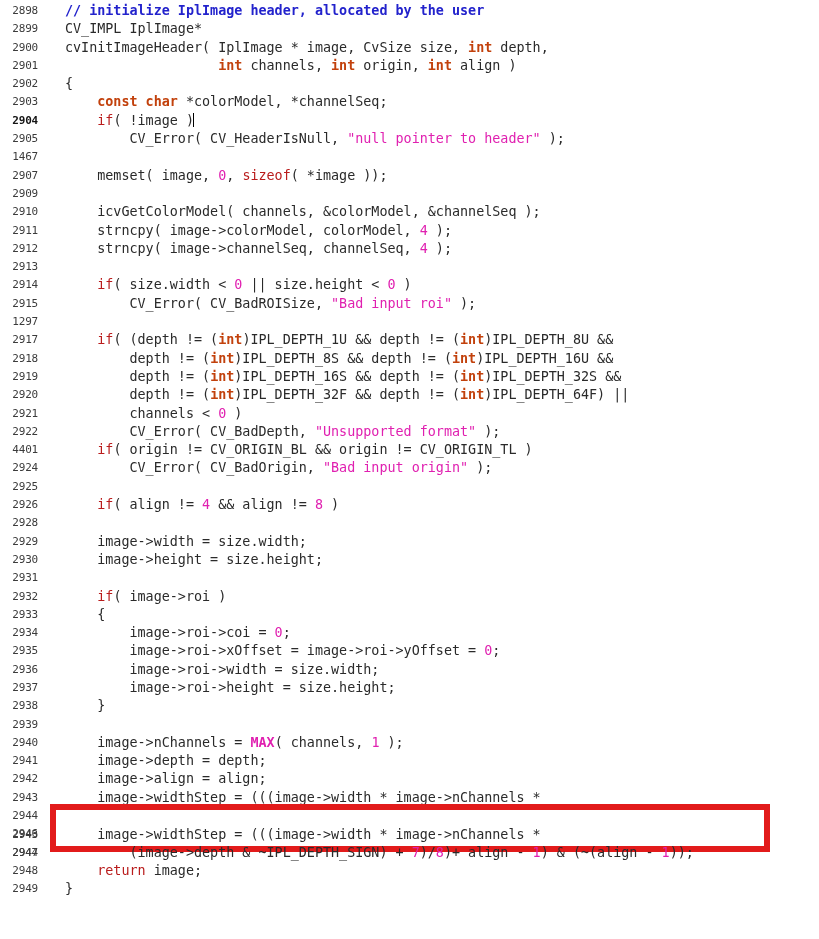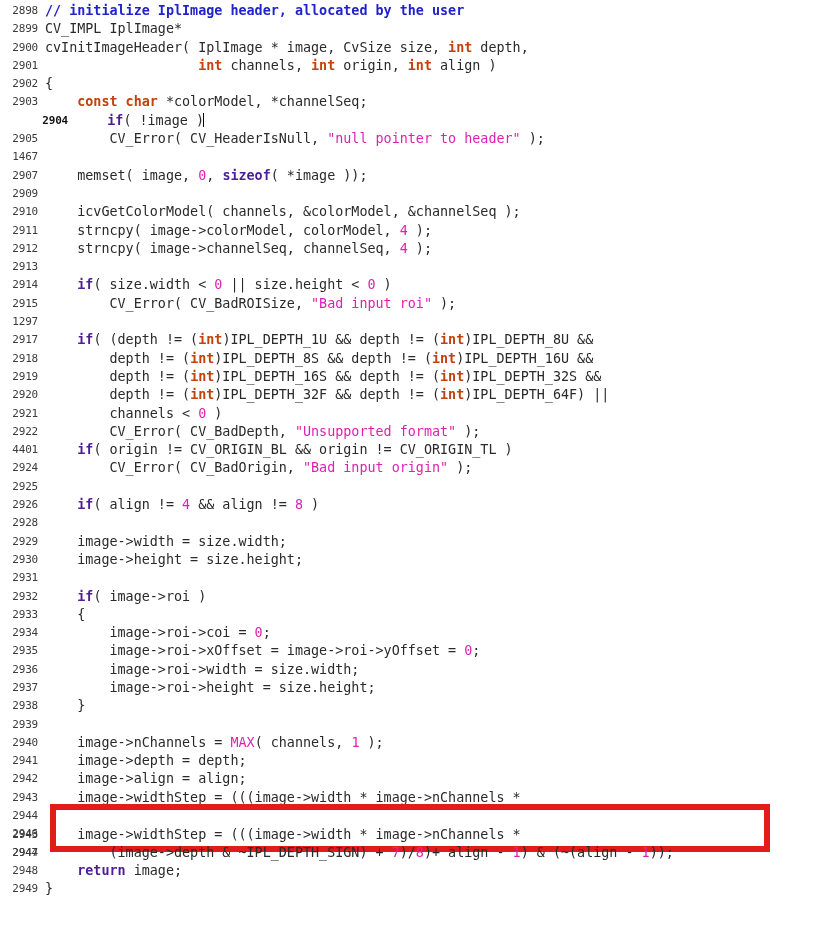--- a/index.html
+++ b/index.html
@@ -46,37 +46,37 @@
     text-align: right;
     padding-right: 7px;
     color: #3b3b3b;
     font-size: 11px;
     letter-spacing: -0.2px;
     user-select: none;
   }
   .code-line.current > .line-number {
     font-weight: bold;
     color: #141414;
-    margin-left: 30px;
   }
 
   .line-content {
     flex: 1 1 auto;
     color: #2a2a2a;
     white-space: pre;
+    margin-left: 20px;
   }
 
   
   .t-plain   { color: #2a2a2a; }
   .t-comment { color: #2222cc; font-weight: bold; }
-  .t-kw      { color: #4c1d95; font-weight: bold; }
+  .t-kw      { color: #b91c1c; font-weight: normal; }
   .t-type    { color: #c2410c; font-weight: bold; }
   .t-str     { color: #e020b0; }
   .t-num     { color: #e020b0; }
-  .t-macro   { color: #e020b0; }
+  .t-macro   { color: #e020b0; font-weight: bold; }
 
   
   .caret {
     display: inline-block;
     width: 1px;
     height: 14px;
     background: #000000;
     vertical-align: -2px;
     margin-left: -1px;
   }

